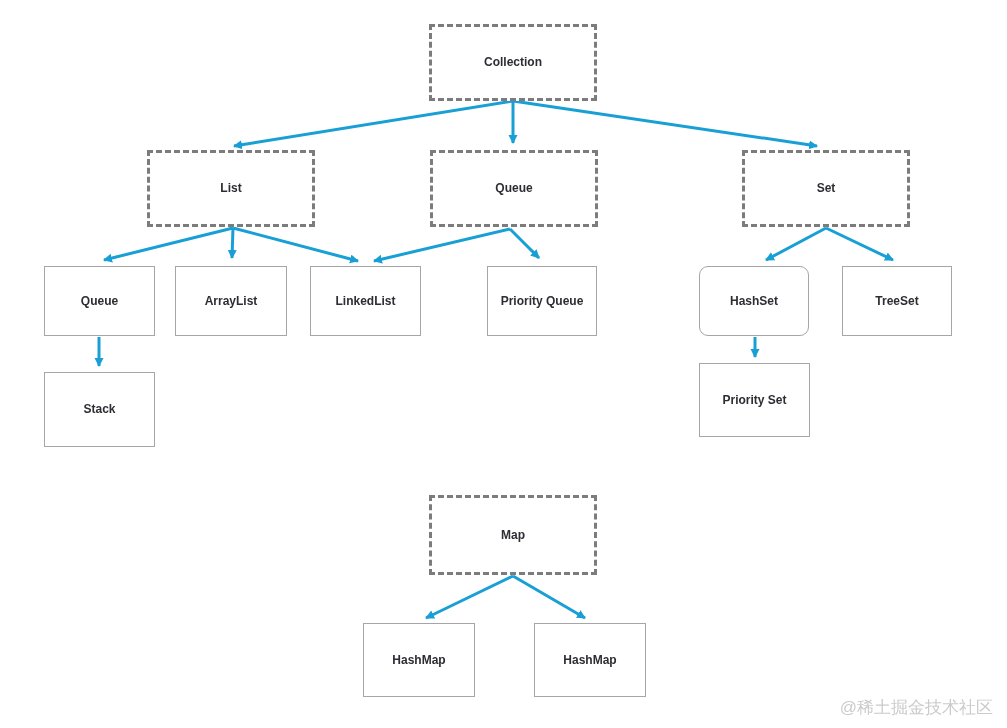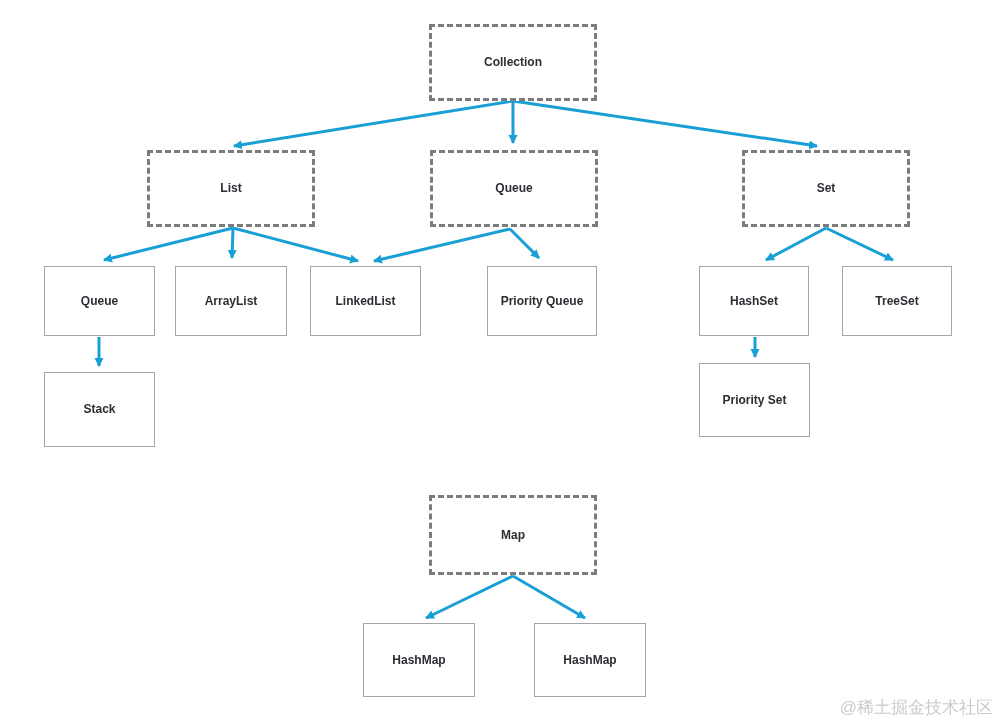--- a/index.html
+++ b/index.html
@@ -42,21 +42,21 @@
   #n-list       { left: 147px; top: 150px; width: 168px; height: 77px; }
   #n-queue      { left: 430px; top: 150px; width: 168px; height: 77px; }
   #n-set        { left: 742px; top: 150px; width: 168px; height: 77px; }
   #n-map        { left: 429px; top: 495px; width: 168px; height: 80px; }
 
   
   #n-vector        { left: 44px;  top: 266px; width: 111px; height: 70px; }
   #n-arraylist     { left: 175px; top: 266px; width: 112px; height: 70px; }
   #n-linkedlist    { left: 310px; top: 266px; width: 111px; height: 70px; }
   #n-priorityqueue { left: 487px; top: 266px; width: 110px; height: 70px; }
-  #n-hashset       { left: 699px; top: 266px; width: 110px; height: 70px; }
+  #n-hashset       { left: 699px; top: 266px; width: 110px; height: 70px; border-radius: 9px; }
   #n-treeset       { left: 842px; top: 266px; width: 110px; height: 70px; }
   #n-stack         { left: 44px;  top: 372px; width: 111px; height: 75px; text-align: right; }
   #n-linkhashset   { left: 699px; top: 363px; width: 111px; height: 74px; }
   #n-hashmap       { left: 363px; top: 623px; width: 112px; height: 74px; }
   #n-treemap       { left: 534px; top: 623px; width: 112px; height: 74px; }
 
   .watermark {
     position: absolute;
     right: 14px;
     top: 696px;

